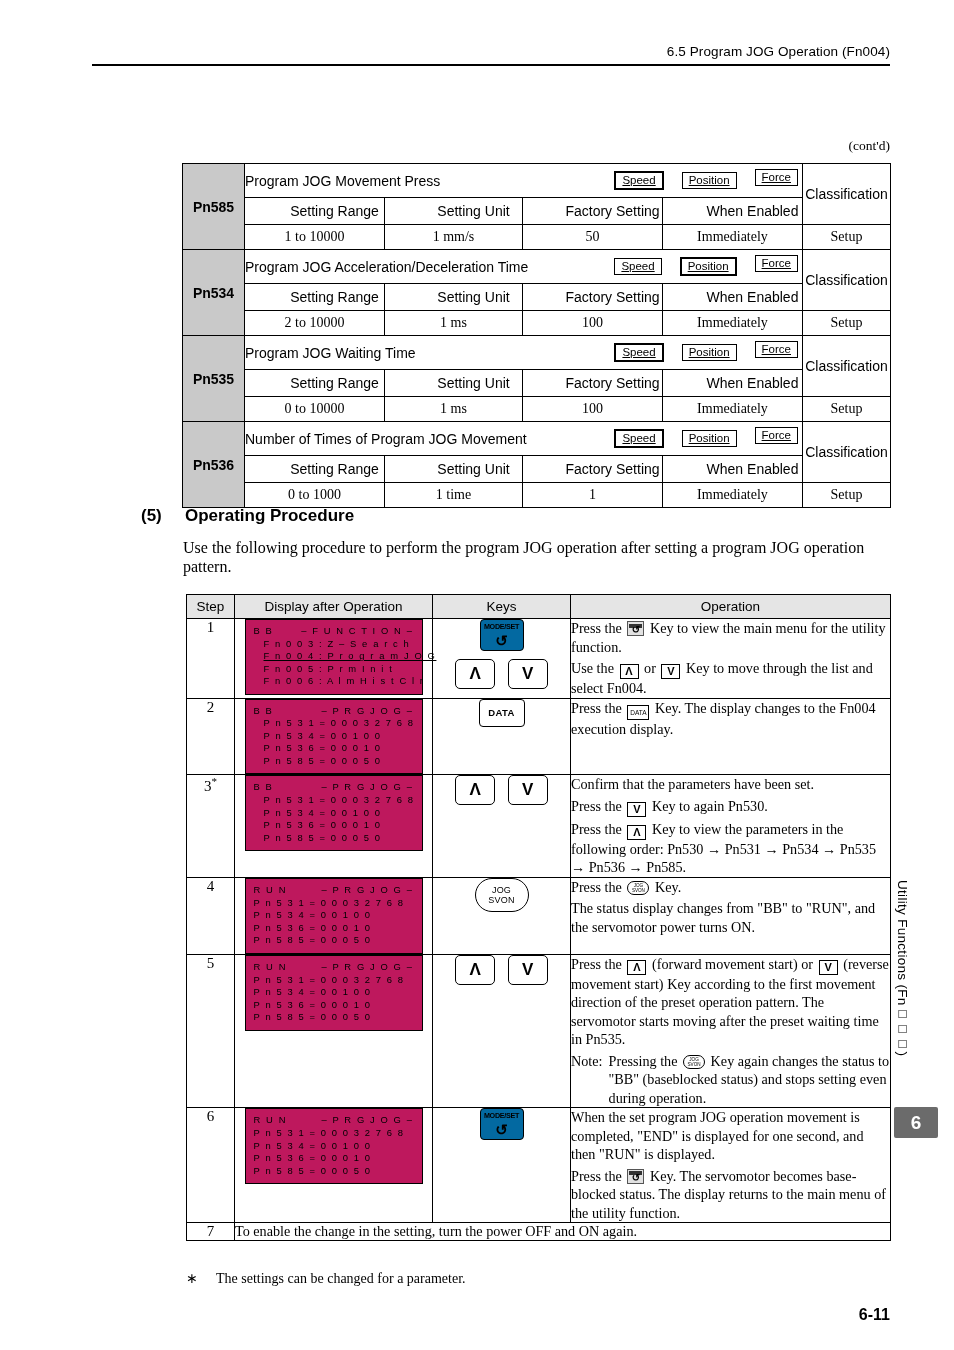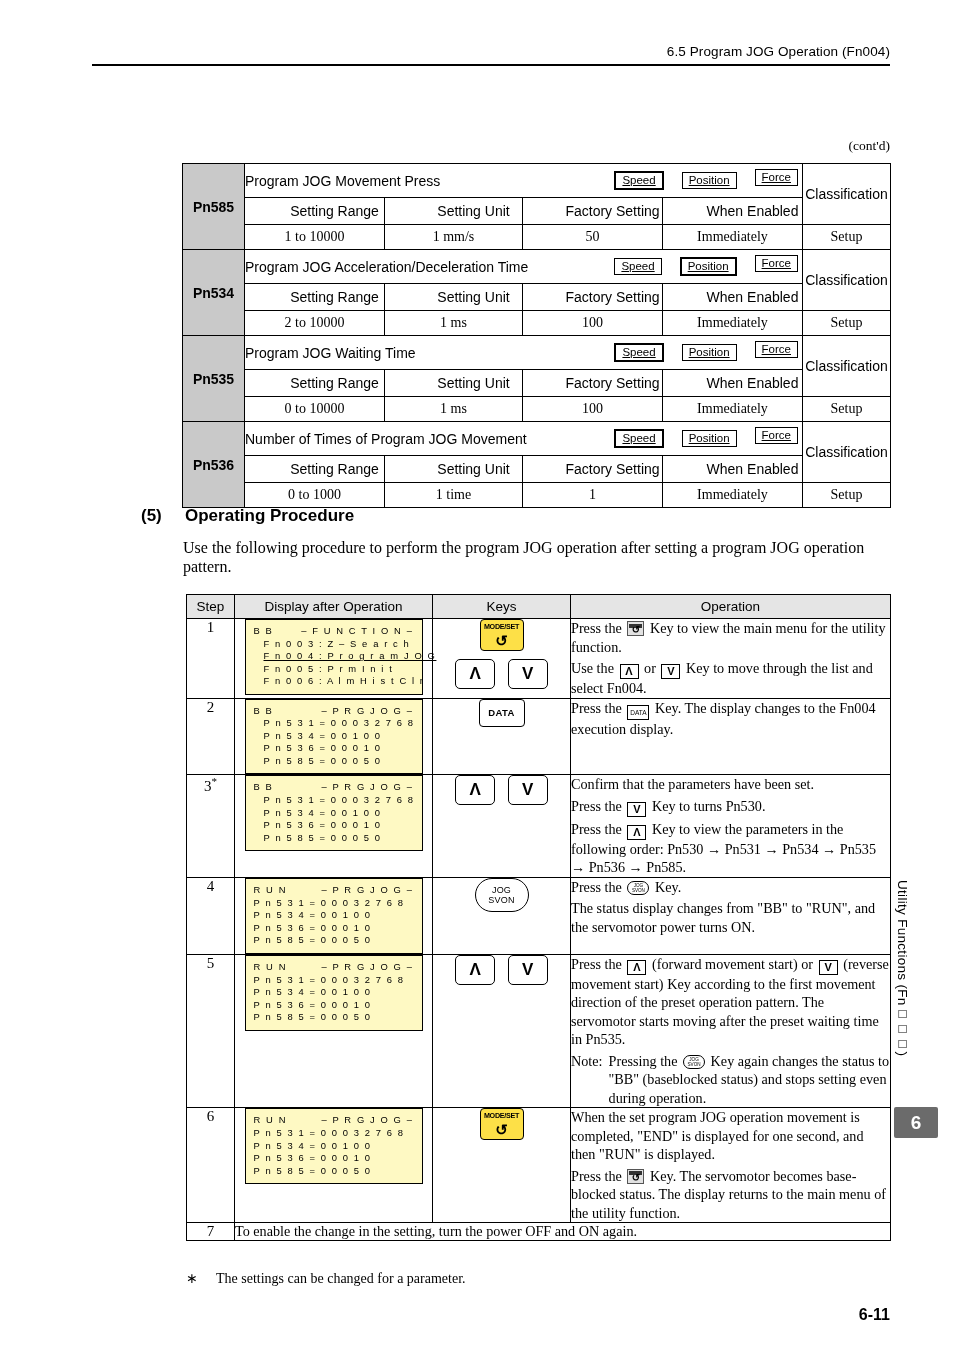--- a/index.html
+++ b/index.html
@@ -175,21 +175,21 @@
   .cell-oper p { margin: 0 0 3px 0; }
   .cell-oper p:last-child { margin-bottom: 0; }
   .note-blk { display: flex; }
   .note-lbl { white-space: nowrap; padding-right: 6px; }
   .note-txt { }
 
   
   .lcd {
     display: inline-block;
     border: 1px solid #000;
-    background: #fef9c3;
+    background: #be185d;
     padding: 5px 8px 6px 8px;
     text-align: left;
     font-family: "Liberation Sans", sans-serif;
     font-size: 9.4px;
     letter-spacing: 1.6px;
     line-height: 12.6px;
     width: 178px;
     white-space: nowrap;
   }
   .lcd .lcd-top {
@@ -198,21 +198,21 @@
   }
   .lcd .lcd-line { padding-left: 10px; }
   .lcd .lcd-line.nopad { padding-left: 0px; }
 
   
   .key-modeset {
     display: inline-block;
     width: 44px; height: 32px;
     border: 1.6px solid #000;
     border-radius: 4px;
-    background: #fde047;
+    background: #0369a1;
     position: relative;
     vertical-align: middle;
   }
   .key-modeset .ms-top {
     position: absolute; left: 0; right: 0; top: 2px;
     text-align: center;
     font-family: "Liberation Sans", sans-serif;
     font-size: 7.2px;
     font-weight: bold;
     letter-spacing: -0.3px;
@@ -623,21 +623,21 @@
       </td>
       <td class="cell-keys">
         <span class="key-arrow">Λ</span>
         <span class="key-arrow">V</span>
       </td>
       <td class="cell-oper">
         <p>Confirm that the parameters have been set.</p>
         <p>
           <span>Press the</span>
           <span class="ik-arrow">V</span>
-          <span>Key to turns Pn530.</span>
+          <span>Key to again Pn530.</span>
         </p>
         <p>
           <span>Press the</span>
           <span class="ik-arrow">Λ</span>
           <span>Key to view the parameters in the following order: Pn530 → Pn531 → Pn534 → Pn535 → Pn536 → Pn585.</span>
         </p>
       </td>
     </tr>
 
     <tr>

